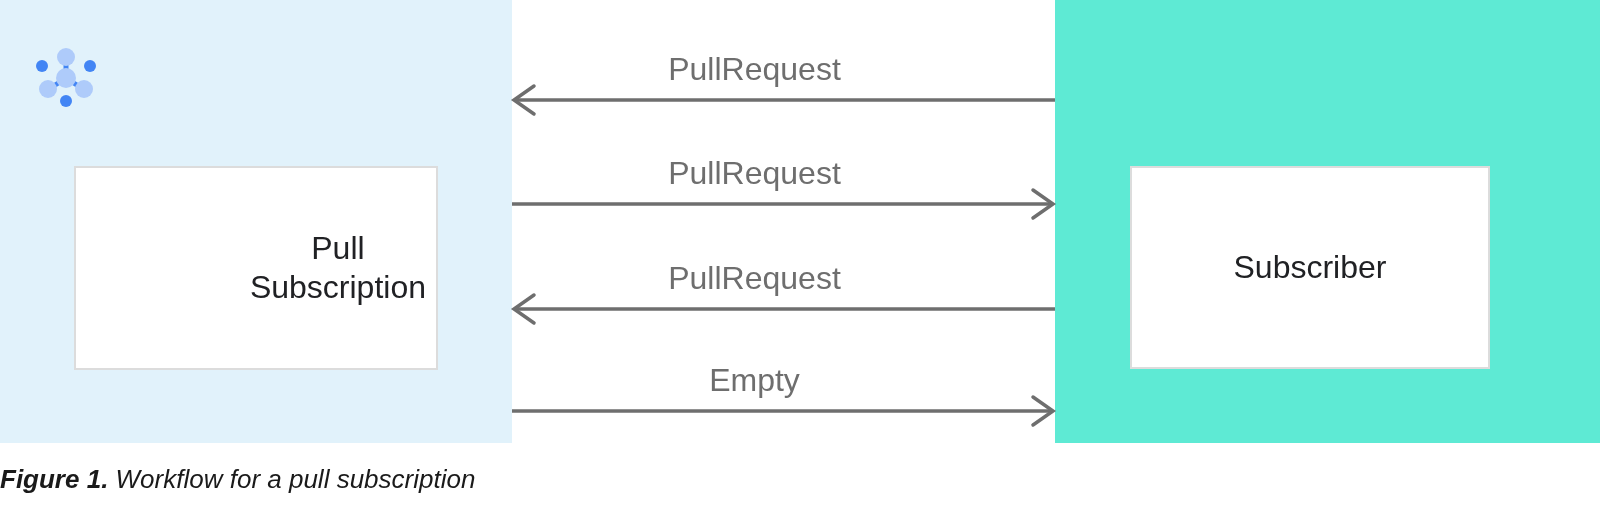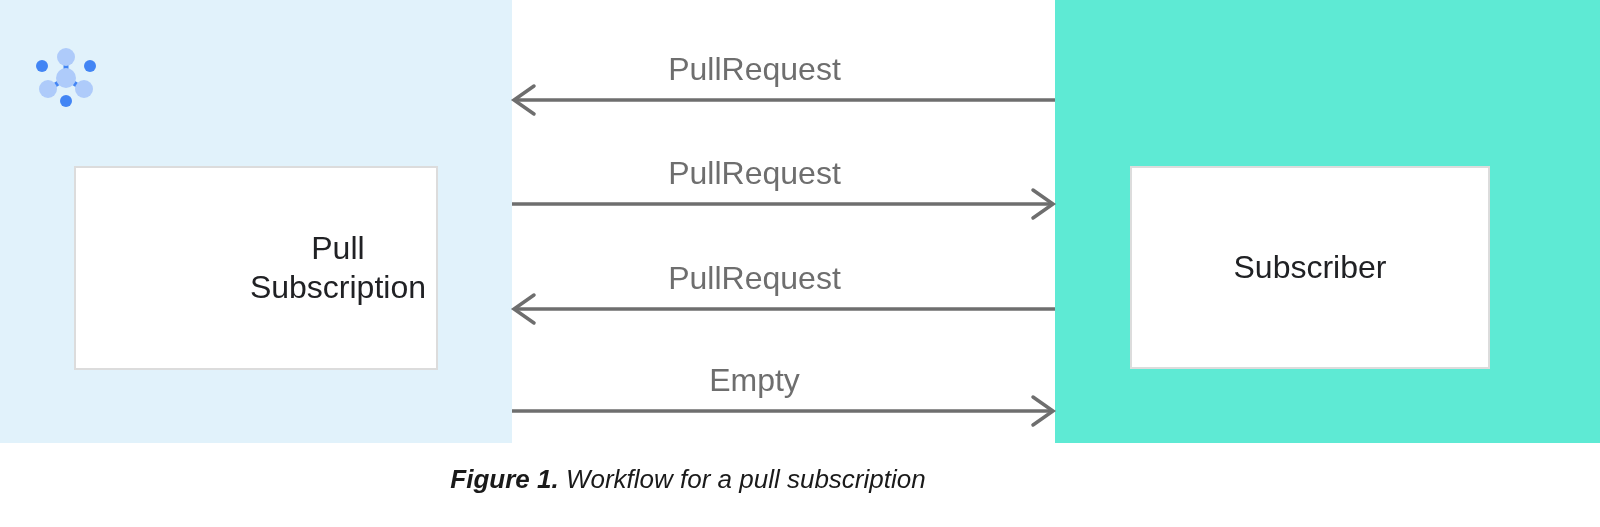--- a/index.html
+++ b/index.html
@@ -124,21 +124,20 @@
     display: block;
     overflow: visible;
   }
 
   
   #figure-caption {
     position: absolute;
     left: 0;
     top: 464px;
     width: 1376px;
-    text-align: center;
     font-size: 26px;
     color: #1a1a1a;
     font-style: italic;
   }
   #figure-caption-number {
     font-weight: bold;
     font-style: italic;
   }
   #figure-caption-text {
     font-style: italic;

